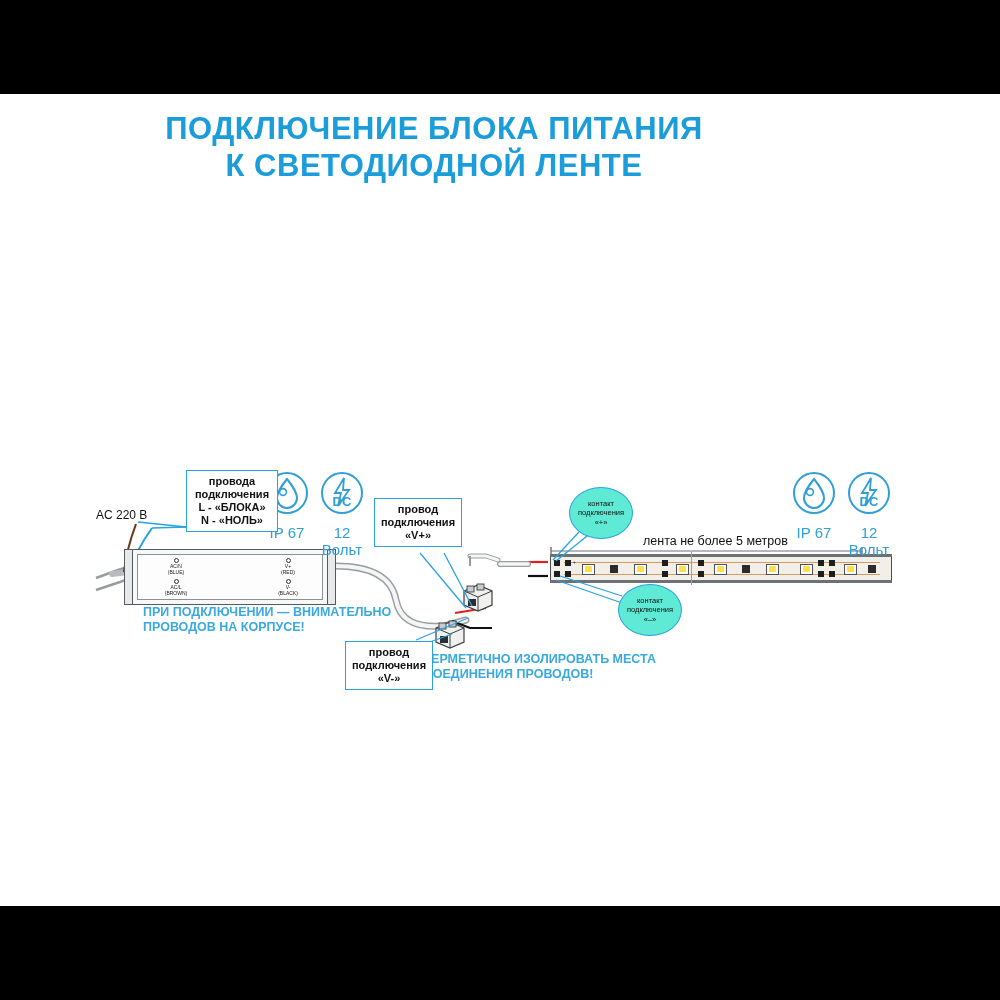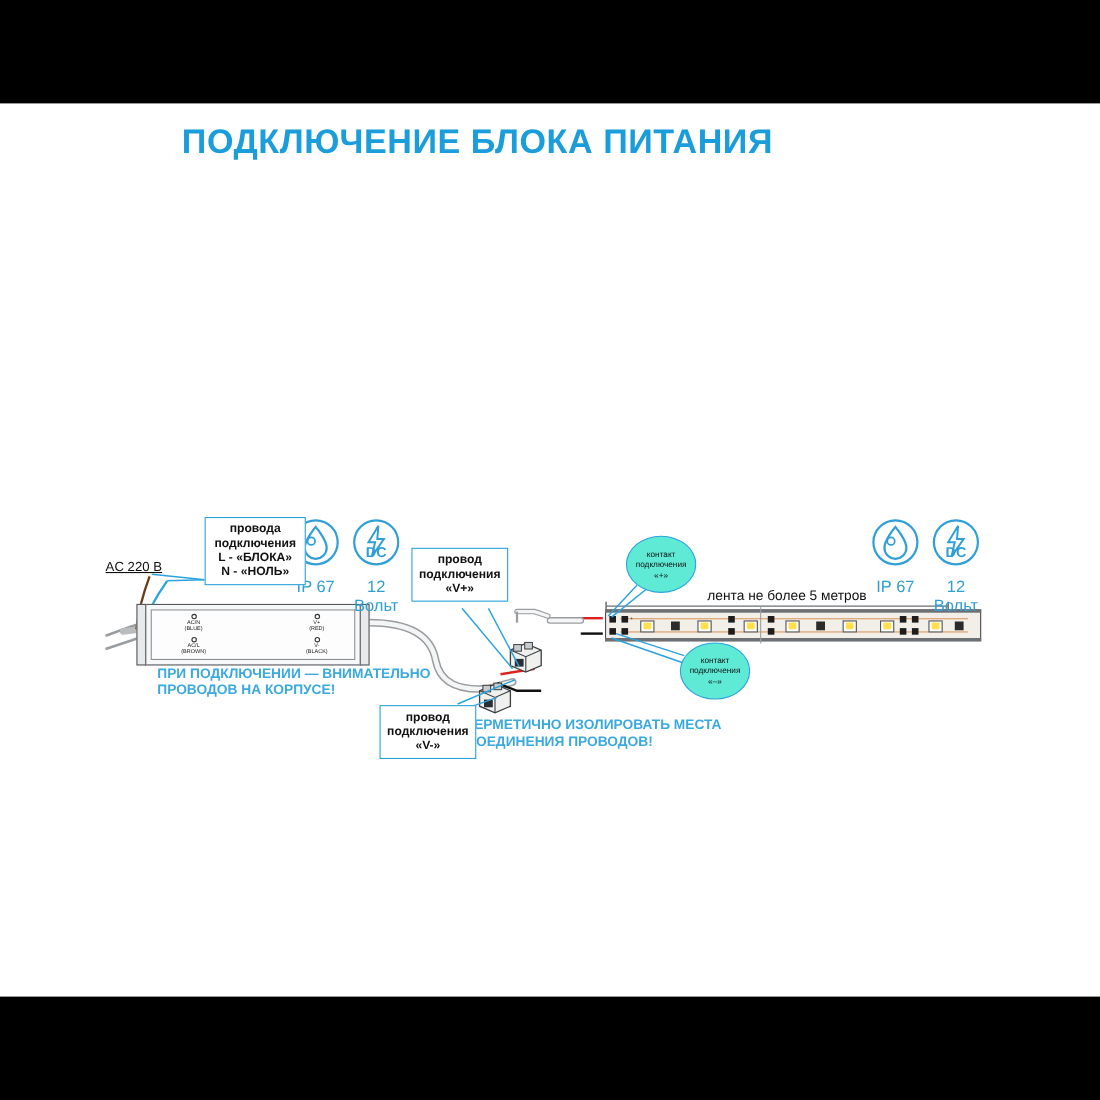--- a/index.html
+++ b/index.html
@@ -67,20 +67,21 @@
 </style>
 </head>
 <body>
 
 <div id="stage">
 
   <div id="canvas"></div>
 
   <div id="title">
     <span class="l">ПОДКЛЮЧЕНИЕ БЛОКА ПИТАНИЯ</span>
+    <span class="l">К СВЕТОДИОДНОЙ ЛЕНТЕ</span>
   </div>
 
   <svg class="layer">
 
     <path d="M96 578 L118 570 L131 566" stroke="#9a9da0" stroke-width="2.4" fill="none"></path>
     <path d="M96 590 L120 582 L131 578" stroke="#9a9da0" stroke-width="2.4" fill="none"></path>
     <path d="M112 574 L128 572" stroke="#b9bbbd" stroke-width="6" fill="none" stroke-linecap="round"></path>
 
     <path d="M124 572 C 126 554, 130 540, 136 524" stroke="#6b3a17" stroke-width="2.1" fill="none"></path>
     <path d="M128 574 C 134 556, 142 542, 152 528" stroke="#2aa3dc" stroke-width="2.1" fill="none"></path>
@@ -218,21 +219,21 @@
     <path d="M416 640 L468 618" stroke="#2aa3dc" stroke-width="1.3" fill="none"></path>
     <path d="M416 647 L452 634" stroke="#2aa3dc" stroke-width="1.3" fill="none"></path>
 
     <path d="M579 532 L553 560" stroke="#2aa3dc" stroke-width="1.3" fill="none"></path>
     <path d="M592 532 L556 561" stroke="#2aa3dc" stroke-width="1.3" fill="none"></path>
 
     <path d="M622 596 L560 576" stroke="#2aa3dc" stroke-width="1.3" fill="none"></path>
     <path d="M622 603 L556 580" stroke="#2aa3dc" stroke-width="1.3" fill="none"></path>
   </svg>
 
-  <div class="lbl" style="left:96px;top:508px;text-decoration:underline;">AC 220 В</div>
+  <div class="lbl" style="left:96px;top:508px;">AC 220 В</div>
   <div class="lbl-strip" style="left:643px;top:534px;">лента не более 5 метров</div>
 
   <div class="cbox" style="left:186px;top:470px;width:84px;padding:4px 3px;">
     <span class="ln">провода</span>
     <span class="ln">подключения</span>
     <span class="ln">L - «БЛОКА»</span>
     <span class="ln">N - «НОЛЬ»</span>
   </div>
 
   <div class="cbox" style="left:374px;top:498px;width:80px;padding:4px 3px;">

